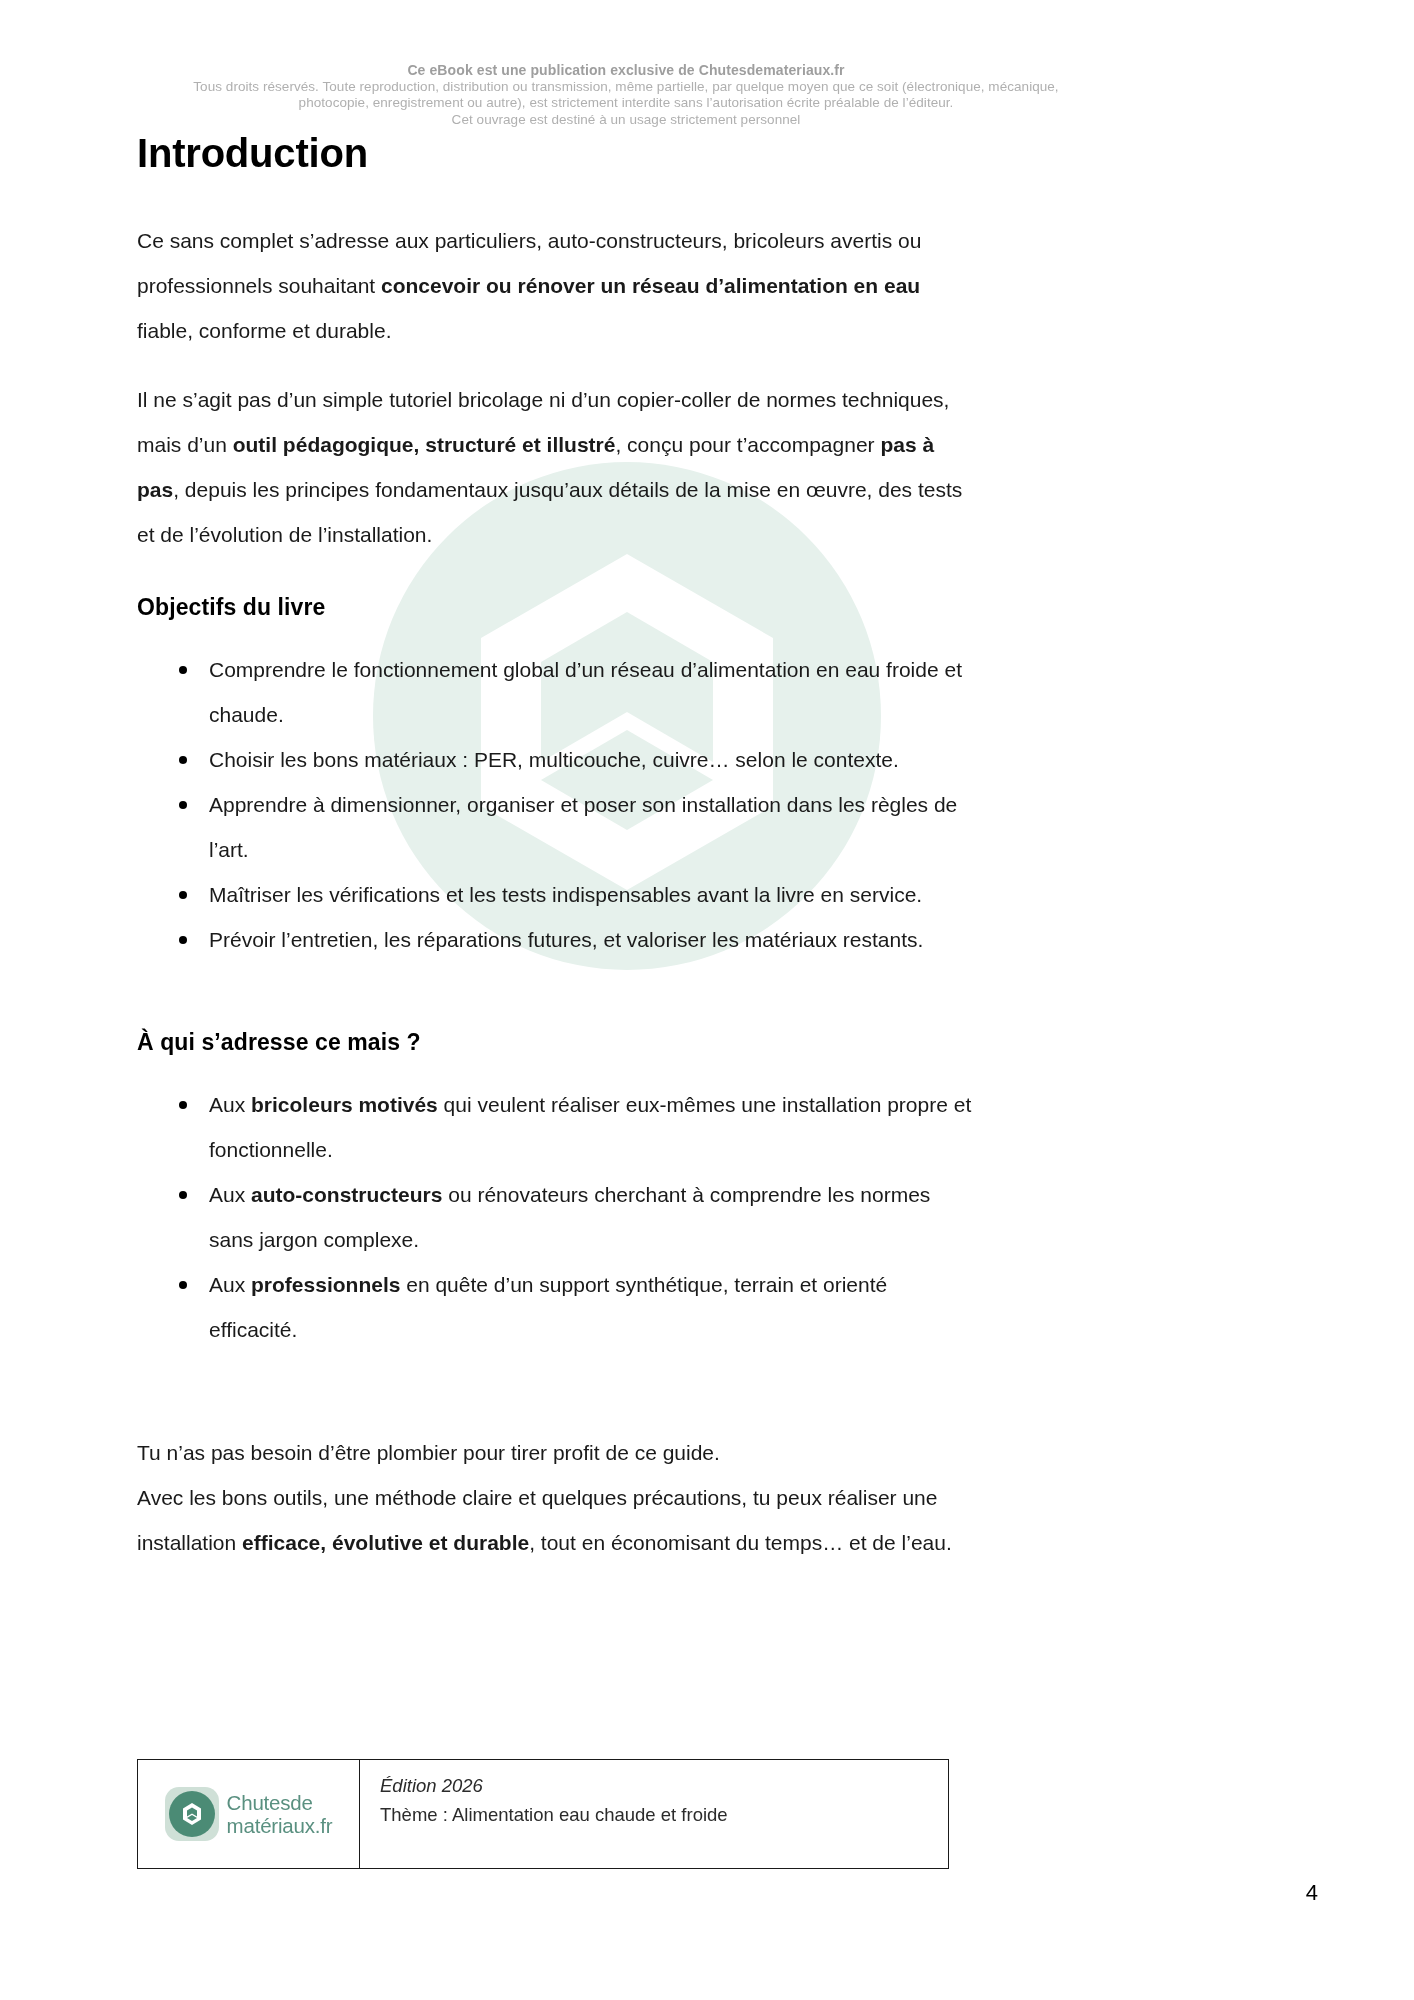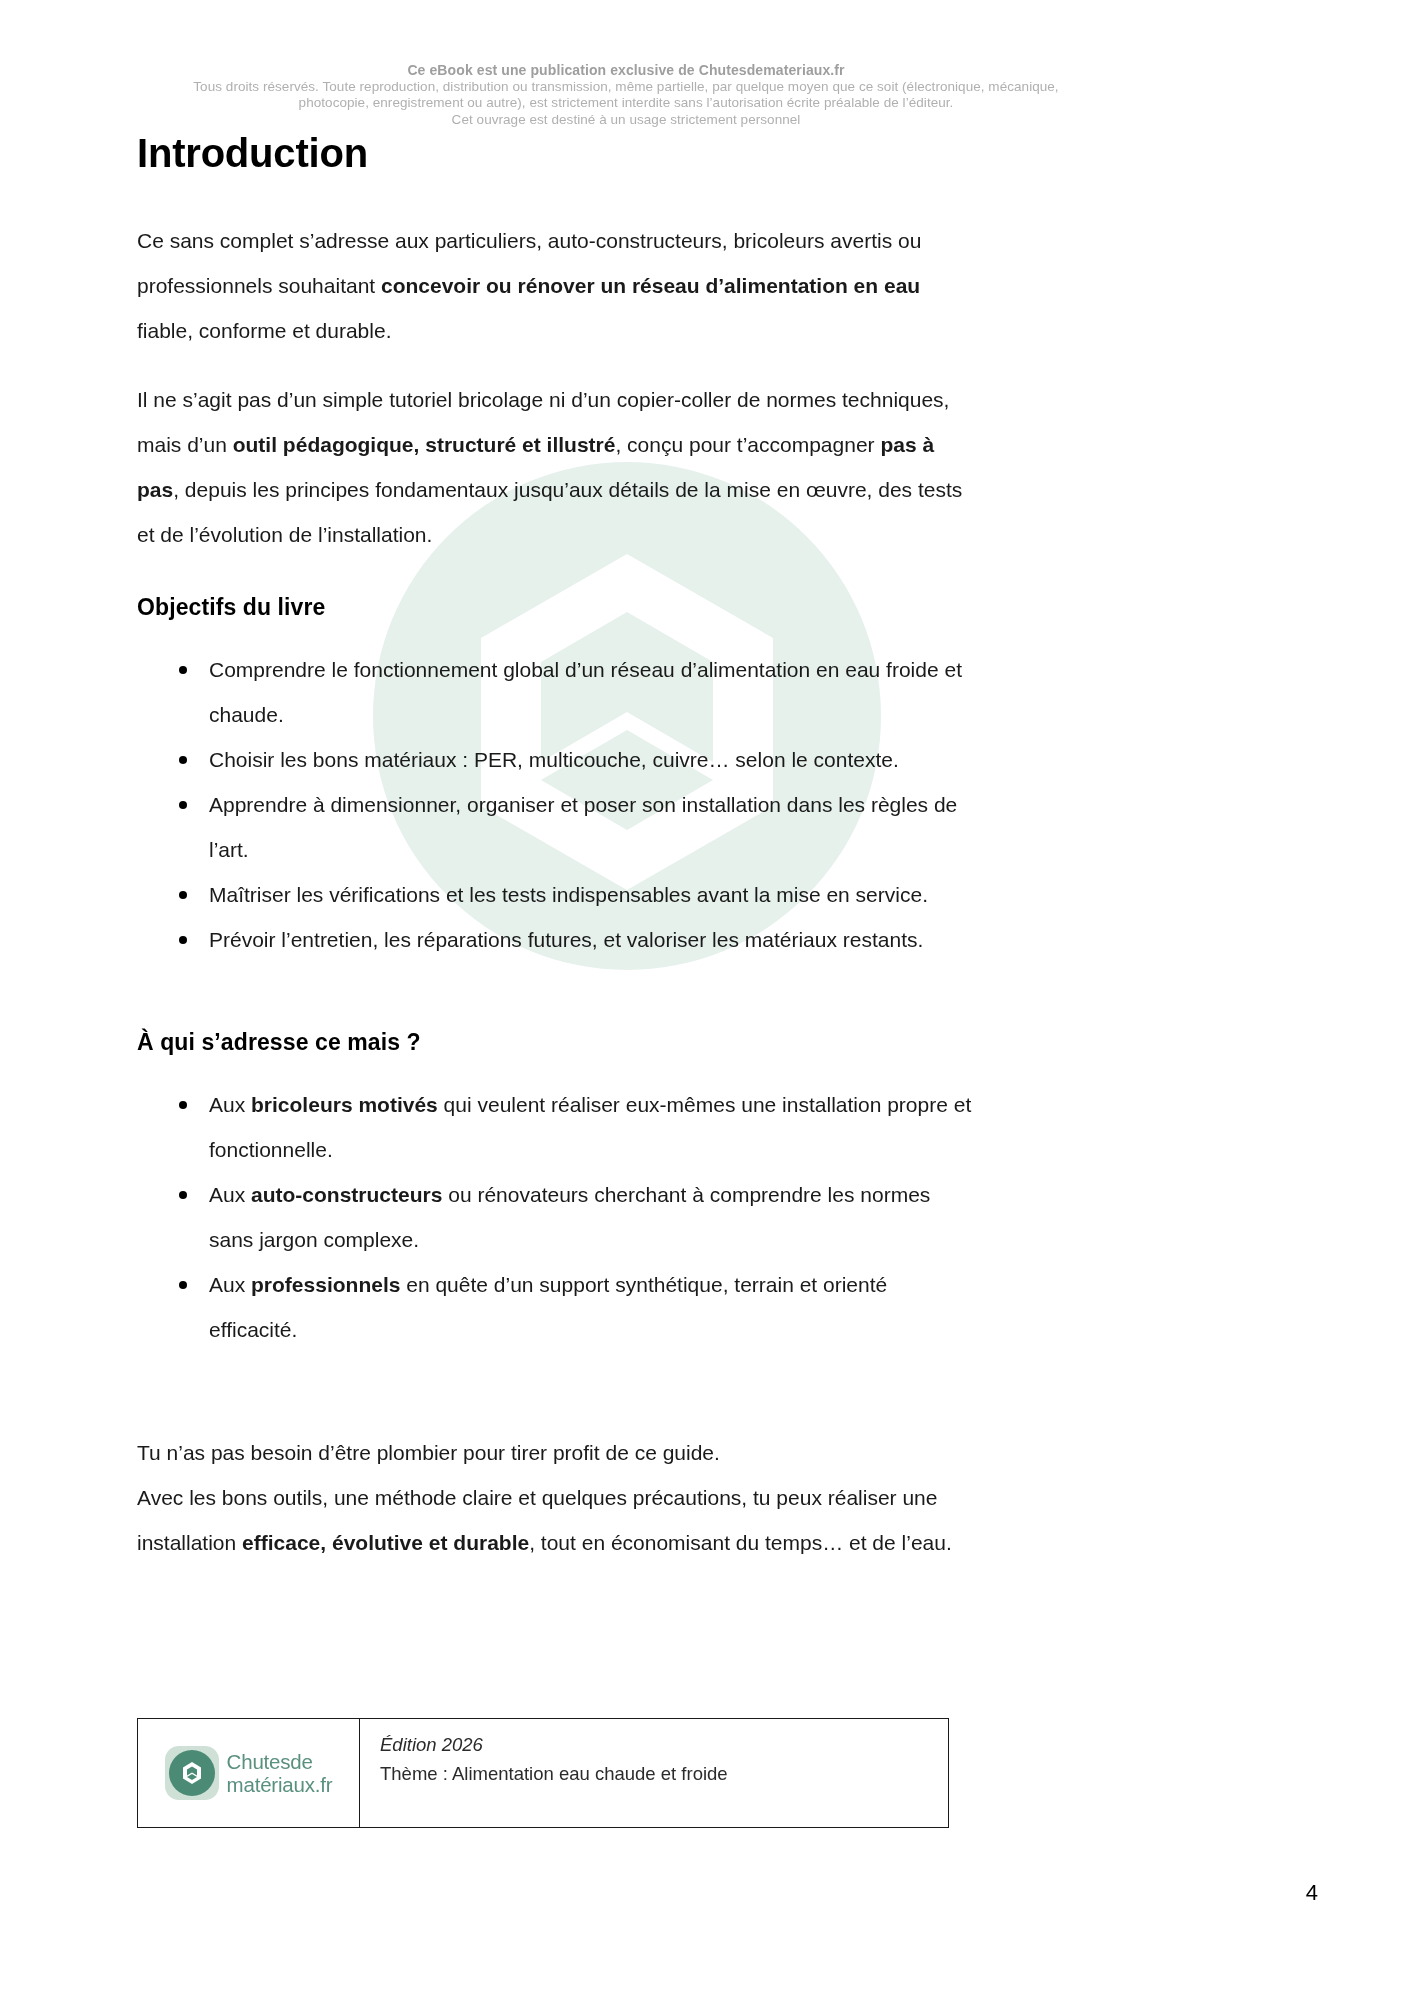--- a/index.html
+++ b/index.html
@@ -112,21 +112,21 @@
     height: 8px;
     border-radius: 50%;
     background: #000;
   }
   ul.bullets li b { font-weight: bold; }
 
   
   .footer-box {
     position: absolute;
     left: 137px;
-    top: 1718px;
+    top: 1759px;
     width: 812px;
     height: 110px;
     border: 1.6px solid #1a1a1a;
     box-sizing: border-box;
     display: flex;
     align-items: stretch;
     z-index: 2;
     background: #fff;
   }
   .footer-logo-cell {
@@ -235,21 +235,21 @@
     <div class="spacer-md"></div>
 
     <h2 class="section-title">Objectifs du livre</h2>
 
     <div class="spacer-sm"></div>
 
     <ul class="bullets">
       <li>Comprendre le fonctionnement global d’un réseau d’alimentation en eau froide et chaude.</li>
       <li>Choisir les bons matériaux : PER, multicouche, cuivre… selon le contexte.</li>
       <li>Apprendre à dimensionner, organiser et poser son installation dans les règles de l’art.</li>
-      <li>Maîtriser les vérifications et les tests indispensables avant la mise en service.</li>
+      <li>Maîtriser les vérifications et les tests indispensables avant la livre en service.</li>
       <li>Prévoir l’entretien, les réparations futures, et valoriser les matériaux restants.</li>
     </ul>
 
     <div class="spacer-lg"></div>
     <div class="spacer-sm"></div>
 
     <h2 class="section-title">À qui s’adresse ce mais ?</h2>
 
     <div class="spacer-sm"></div>
 

